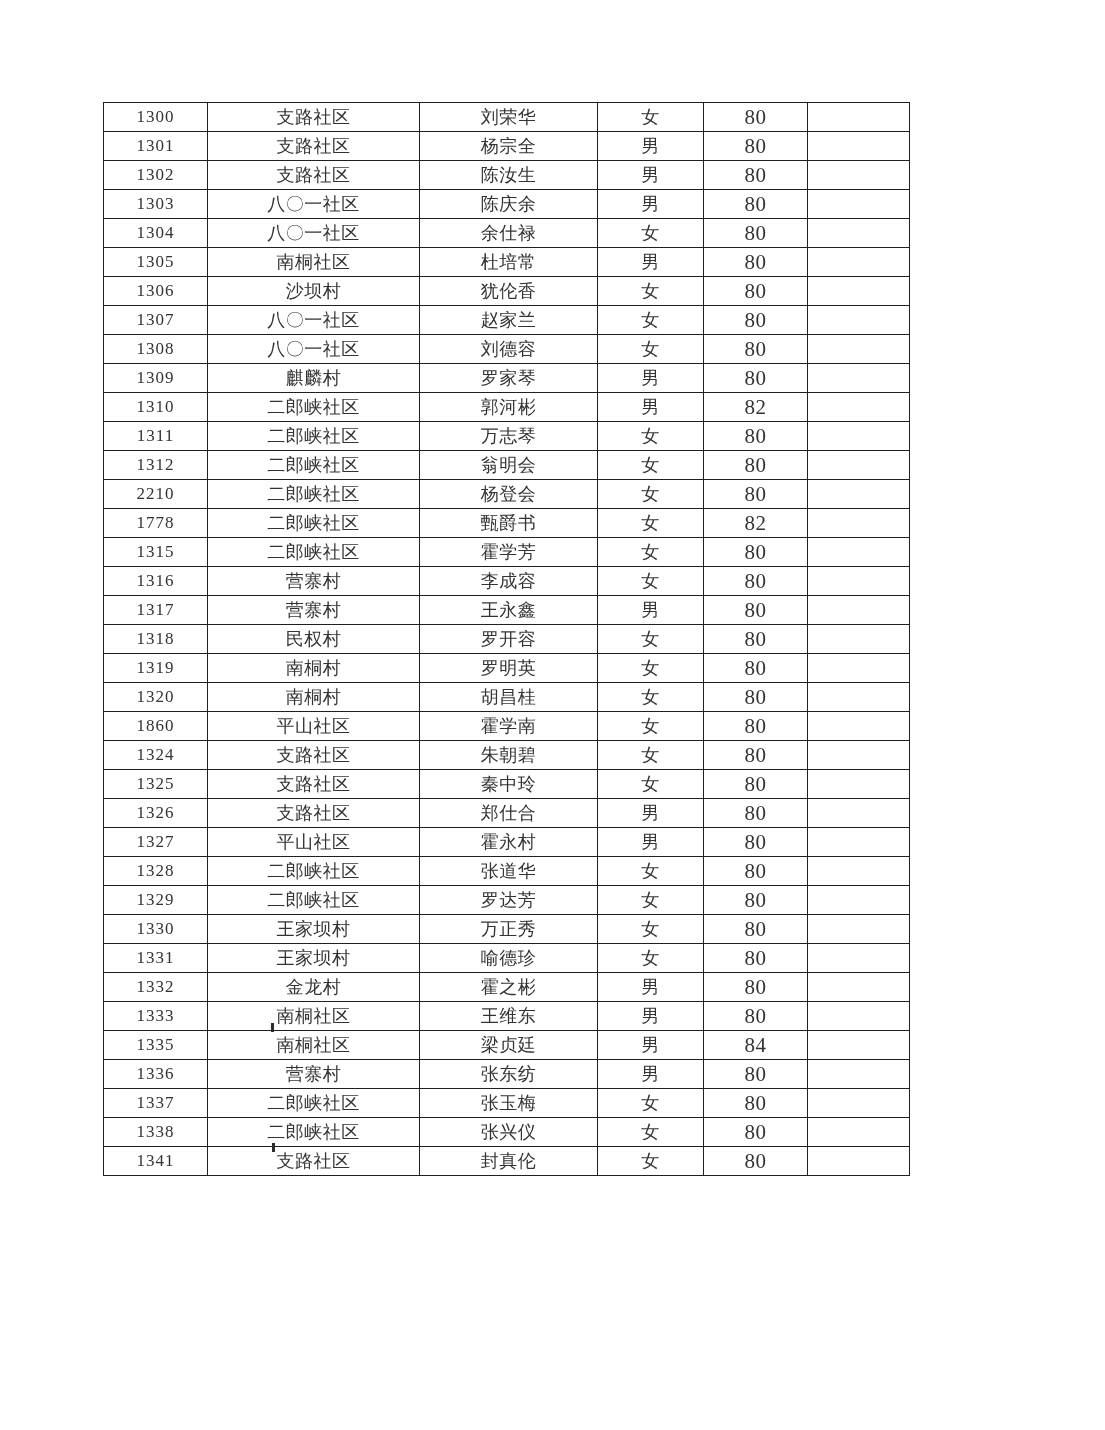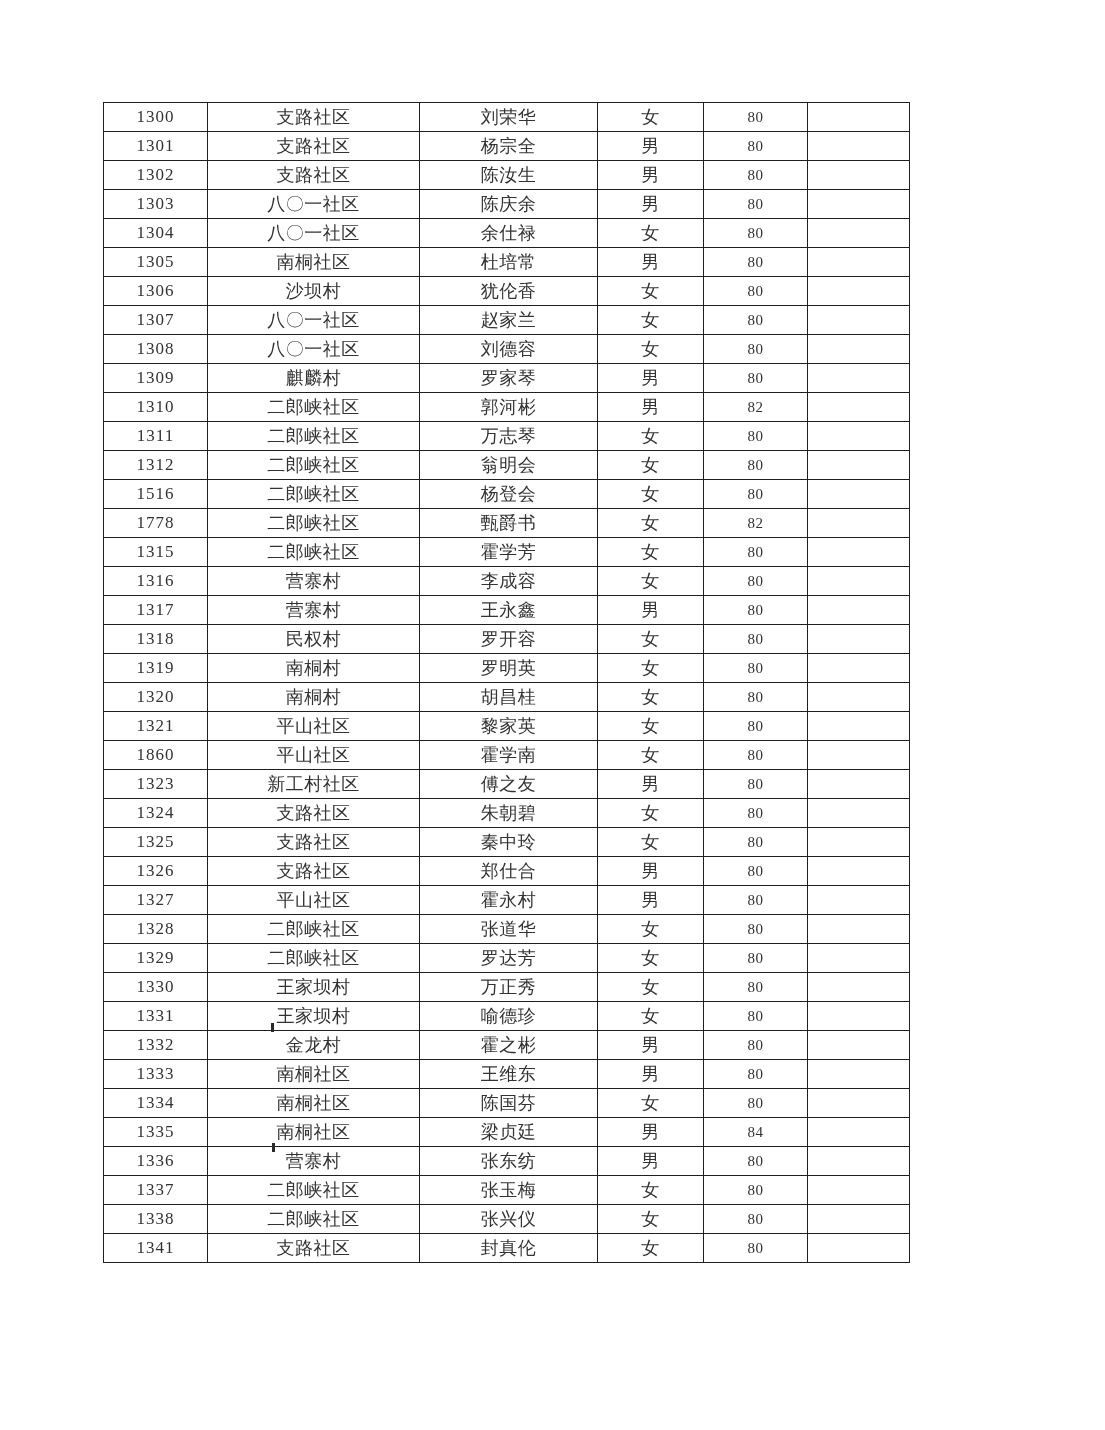--- a/index.html
+++ b/index.html
@@ -35,21 +35,21 @@
     white-space: nowrap;
     overflow: hidden;
     font-family: "Liberation Serif", "DejaVu Serif", serif;
   }
   table.roster td.serial {
     font-size: 17px;
     letter-spacing: 1px;
     margin-top: 12px;
   }
   table.roster td.age {
-    font-size: 15px;
+    font-size: 21px;
   }
   .scan-artifact {
     position: absolute;
     background: #2a2a2a;
   }
   .artifact-1 {
     left: 271px;
     top: 1023px;
     width: 3px;
     height: 9px;
@@ -174,21 +174,21 @@
   </tr>
         <tr>
     <td class="serial">1312</td>
     <td class="community">二郎峡社区</td>
     <td class="name">翁明会</td>
     <td class="gender">女</td>
     <td class="age">80</td>
     <td class="note"></td>
   </tr>
         <tr>
-    <td class="serial">1516</td>
+    <td class="serial">2210</td>
     <td class="community">二郎峡社区</td>
     <td class="name">杨登会</td>
     <td class="gender">女</td>
     <td class="age">80</td>
     <td class="note"></td>
   </tr>
         <tr>
     <td class="serial">1778</td>
     <td class="community">二郎峡社区</td>
     <td class="name">甄爵书</td>
@@ -238,44 +238,28 @@
   </tr>
         <tr>
     <td class="serial">1320</td>
     <td class="community">南桐村</td>
     <td class="name">胡昌桂</td>
     <td class="gender">女</td>
     <td class="age">80</td>
     <td class="note"></td>
   </tr>
         <tr>
-    <td class="serial">1321</td>
-    <td class="community">平山社区</td>
-    <td class="name">黎家英</td>
-    <td class="gender">女</td>
-    <td class="age">80</td>
-    <td class="note"></td>
-  </tr>
-        <tr>
     <td class="serial">1860</td>
     <td class="community">平山社区</td>
     <td class="name">霍学南</td>
     <td class="gender">女</td>
     <td class="age">80</td>
     <td class="note"></td>
   </tr>
         <tr>
-    <td class="serial">1323</td>
-    <td class="community">新工村社区</td>
-    <td class="name">傅之友</td>
-    <td class="gender">男</td>
-    <td class="age">80</td>
-    <td class="note"></td>
-  </tr>
-        <tr>
     <td class="serial">1324</td>
     <td class="community">支路社区</td>
     <td class="name">朱朝碧</td>
     <td class="gender">女</td>
     <td class="age">80</td>
     <td class="note"></td>
   </tr>
         <tr>
     <td class="serial">1325</td>
     <td class="community">支路社区</td>
@@ -342,28 +326,20 @@
   </tr>
         <tr>
     <td class="serial">1333</td>
     <td class="community">南桐社区</td>
     <td class="name">王维东</td>
     <td class="gender">男</td>
     <td class="age">80</td>
     <td class="note"></td>
   </tr>
         <tr>
-    <td class="serial">1334</td>
-    <td class="community">南桐社区</td>
-    <td class="name">陈国芬</td>
-    <td class="gender">女</td>
-    <td class="age">80</td>
-    <td class="note"></td>
-  </tr>
-        <tr>
     <td class="serial">1335</td>
     <td class="community">南桐社区</td>
     <td class="name">梁贞廷</td>
     <td class="gender">男</td>
     <td class="age">84</td>
     <td class="note"></td>
   </tr>
         <tr>
     <td class="serial">1336</td>
     <td class="community">营寨村</td>

